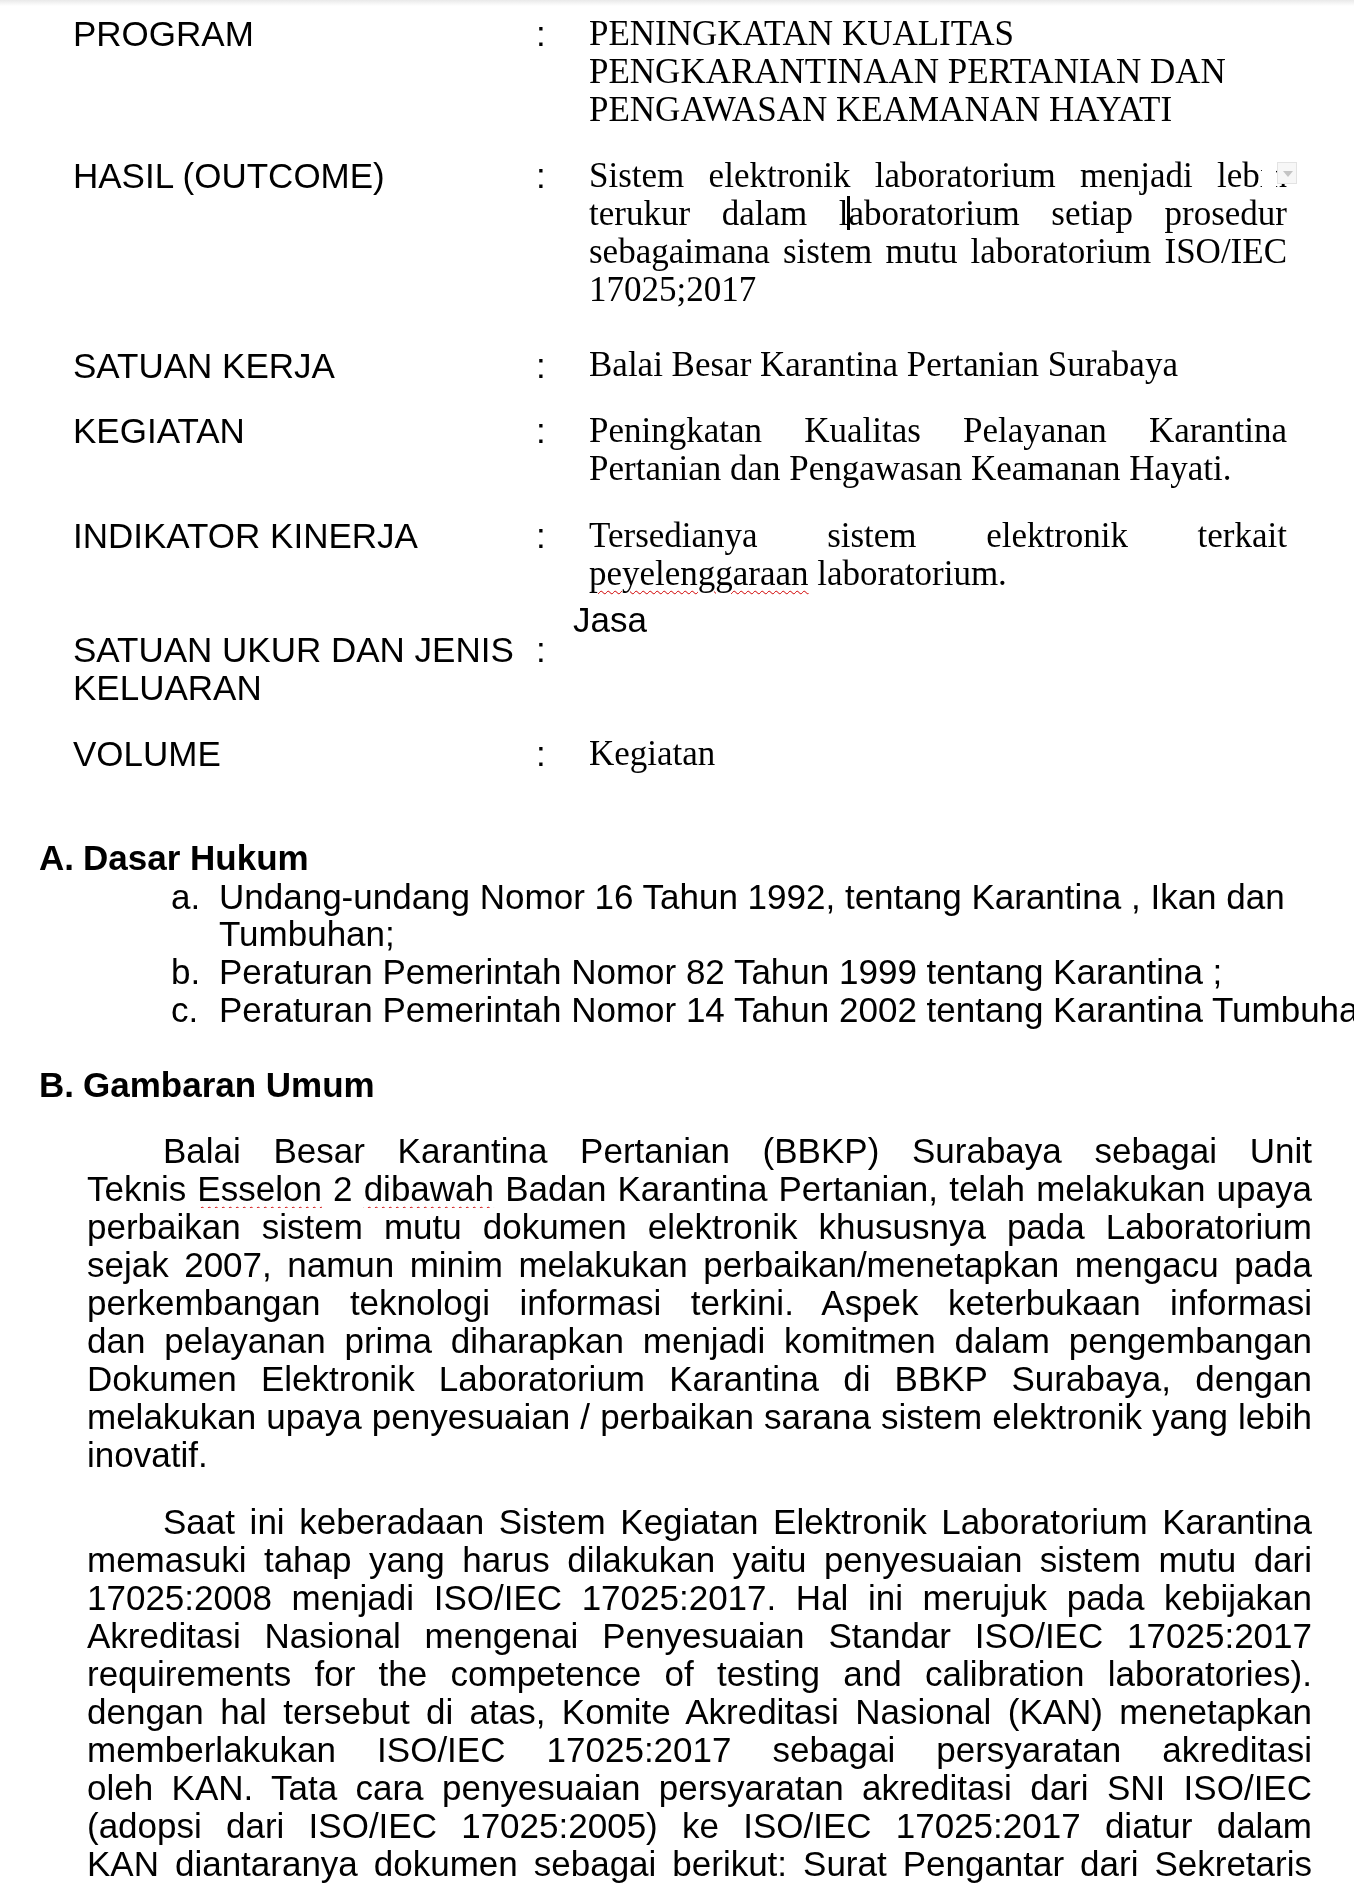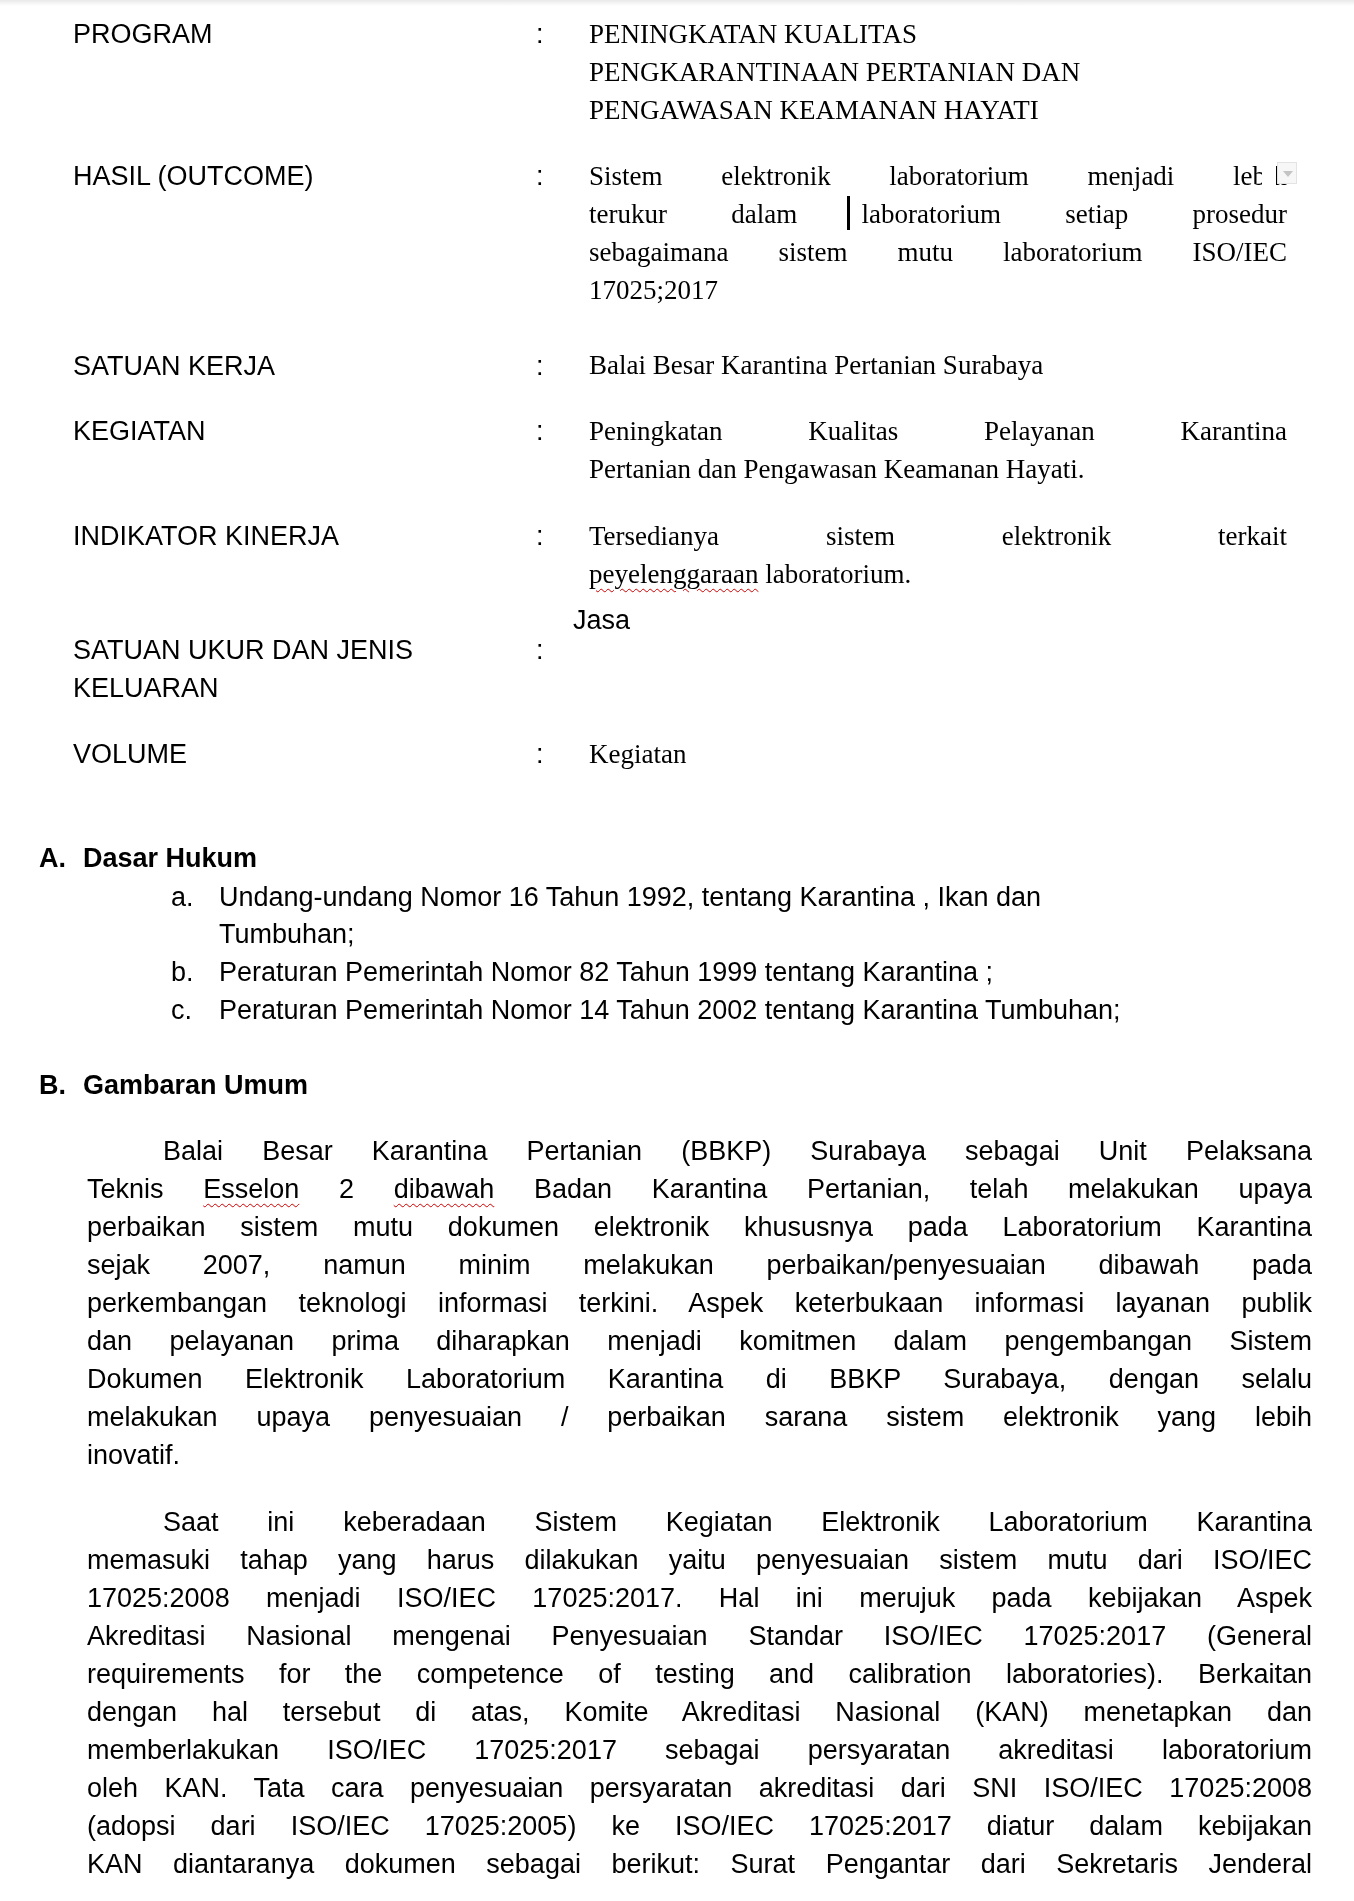--- a/index.html
+++ b/index.html
@@ -1,20 +1,20 @@
 <!DOCTYPE html>
 <html><head>
 <meta charset="utf-8">
 <style>
   html, body { margin:0; padding:0; }
   body { width:1354px; height:1901px; background:#ffffff; position:relative; overflow:hidden;
          font-family:"Liberation Sans", sans-serif; color:#000; }
   .topbar { position:absolute; left:0; top:0; width:1354px; height:6px;
             background:linear-gradient(#e9e9e9,#ffffff); }
-  .ln { position:absolute; font-size:27px; line-height:38px; white-space:nowrap; }
+  .ln { position:absolute; font-size:35px; line-height:38px; white-space:nowrap; }
   .lbl { left:73px; }
   .colon { left:536px; }
   .val { left:589px; width:698px;font-family:Liberation Serif, serif; }
   .just { text-align:justify; text-align-last:justify; white-space:normal; height:38px; overflow:hidden; }
   .head { font-weight:bold; }
   .sq { text-decoration:underline wavy #d00000; text-decoration-thickness:1px; text-underline-offset:5px; }
   .it { }
   .para { left:87px; width:1225px; }
   .indent { left:163px; width:1149px; }
   .cursor { position:absolute; left:847px; top:196px; width:3px; height:34px; background:#000; }
@@ -98,21 +98,21 @@
 </div>
 
 <div>
   <div class="ln head" style="top:1066px;left:39px">B.</div>
   <div class="ln head" style="top:1066px;left:83px">Gambaran Umum</div>
 
   <div>
     <div class="ln indent just" style="top:1132px">Balai Besar Karantina Pertanian (BBKP) Surabaya sebagai Unit Pelaksana</div>
     <div class="ln para just" style="top:1170px"><span>Teknis</span> <span class="sq">Esselon</span> <span>2</span> <span class="sq">dibawah</span> <span>Badan Karantina Pertanian, telah melakukan upaya</span></div>
     <div class="ln para just" style="top:1208px">perbaikan sistem mutu dokumen elektronik khususnya pada Laboratorium Karantina</div>
-    <div class="ln para just" style="top:1246px">sejak 2007, namun minim melakukan perbaikan/penyesuaian dibawah pada</div>
+    <div class="ln para just" style="top:1246px">sejak 2007, namun minim melakukan perbaikan/menetapkan mengacu pada</div>
     <div class="ln para just" style="top:1284px">perkembangan teknologi informasi terkini. Aspek keterbukaan informasi layanan publik</div>
     <div class="ln para just" style="top:1322px">dan pelayanan prima diharapkan menjadi komitmen dalam pengembangan Sistem</div>
     <div class="ln para just" style="top:1360px">Dokumen Elektronik Laboratorium Karantina  di BBKP Surabaya, dengan selalu</div>
     <div class="ln para just" style="top:1398px">melakukan upaya penyesuaian / perbaikan sarana sistem elektronik yang lebih</div>
     <div class="ln para" style="top:1436px">inovatif.</div>
   </div>
 
   <div>
     <div class="ln indent just" style="top:1503px">Saat ini keberadaan Sistem Kegiatan Elektronik Laboratorium Karantina</div>
     <div class="ln para just" style="top:1541px">memasuki tahap yang harus dilakukan yaitu penyesuaian sistem mutu dari ISO/IEC</div>

